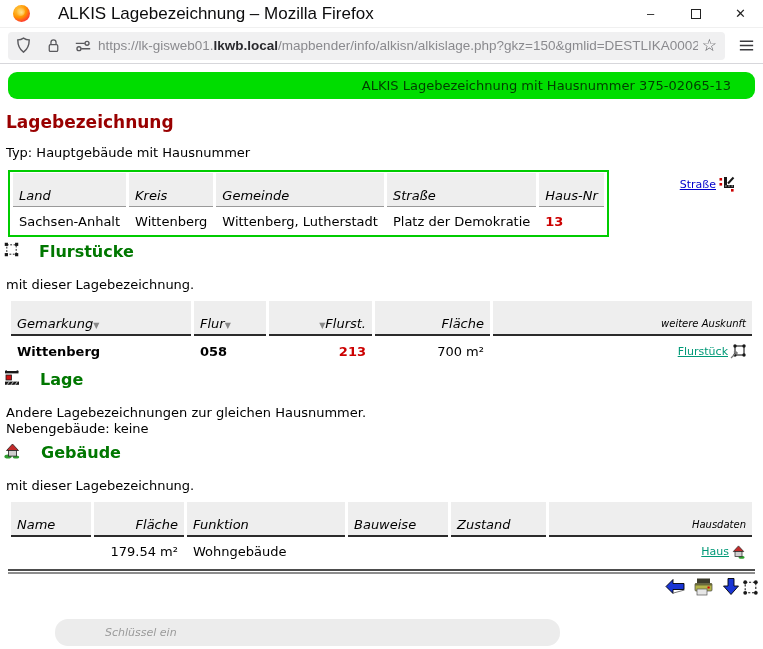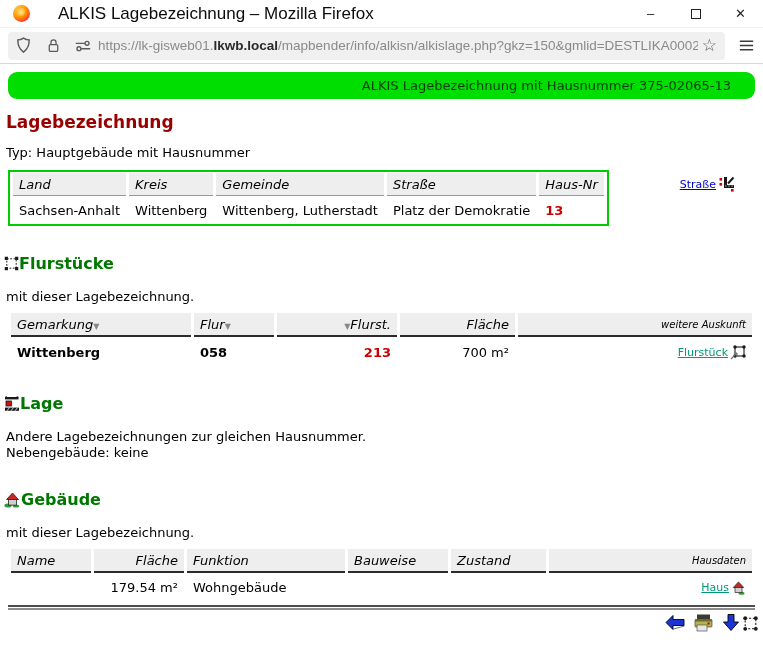--- a/index.html
+++ b/index.html
@@ -35,30 +35,30 @@
   .banner { margin:8px; height:27px; background:#00dd00; border-radius:9px;
             display:flex; align-items:center; justify-content:flex-end;
             padding-right:24px; font-size:13px; color:#004000; }
   h1.main-heading { color:#990000; font-size:17px; font-weight:bold; margin:13px 0 0 6px; }
   .typ-line { font-size:13px; color:#000; margin:13px 0 10px 6px; }
 
   .addr-wrap { display:flex; align-items:flex-start; justify-content:space-between; margin:0 28px 0 8px; }
   table { border-collapse:separate; border-spacing:3px 1px; font-size:13px; }
   .addr-table { border:2px solid #00cc00; }
   th { font-style:italic; font-weight:normal; text-align:left; background:#eeeeee;
-       padding:4px 6px 3px 6px; white-space:nowrap; }
+       padding:15px 6px 3px 6px; white-space:nowrap; }
   td { padding:6px 6px 5px 6px; white-space:nowrap; }
   .addr-table th { border-bottom:1px solid #999; }
   .red-val { color:#cc0000; font-weight:bold; }
   .link-blue { color:#0000cc; font-size:11px; text-decoration:underline; }
   .link-green { color:#009977; font-size:11px; text-decoration:underline; }
   .side-link { display:flex; align-items:center; gap:3px; margin-top:6px; }
 
-  h2.sec { color:#007700; font-size:16px; font-weight:bold; display:flex; align-items:center;
-           gap:0; margin:28px 0 0 4px; }
+  h2.sec { color:#007700; font-size:16px; font-weight:bold; display:flex; 
+           gap:20px; margin:5px 0 0 4px; }
   .sub-line { font-size:13px; margin:16px 0 8px 6px; }
 
   .wide-table { width:747px; margin:0 8px; }
   .wide-table th { border-bottom:2px solid #2b2b2b; }
   .th-right { text-align:right; }
   .small-th { font-size:10px; }
   .sort { color:#888; font-size:8px; font-style:normal; }
   .bold { font-weight:bold; }
   .cell-link { display:flex; align-items:center; justify-content:flex-end; gap:2px; }
 
@@ -176,22 +176,22 @@
       </svg>
     </span>
     <span>Flurstücke</span>
   </h2>
   <div class="sub-line">mit dieser Lagebezeichnung.</div>
 
   <table class="wide-table">
     <tbody>
         <tr>
       <th style="width:180px"><span>Gemarkung</span><span class="sort">▼</span></th>
-      <th style="width:80px"><span>Flur</span><span class="sort">▼</span></th>
-      <th class="th-right" style="width:120px"><span class="sort">▼</span><span>Flurst.</span></th>
+      <th style="width:72px"><span>Flur</span><span class="sort">▼</span></th>
+      <th class="th-right" style="width:103px"><span class="sort">▼</span><span>Flurst.</span></th>
       <th class="th-right" style="width:115px"><span>Fläche</span></th>
       <th class="th-right small-th">weitere Auskunft</th>
     </tr>
     <tr>
       <td class="bold">Wittenberg</td>
       <td class="bold">058</td>
       <td class="red-val th-right" style="text-align:right">213</td>
       <td style="text-align:right">700 m²</td>
       <td>
         <span class="cell-link">

